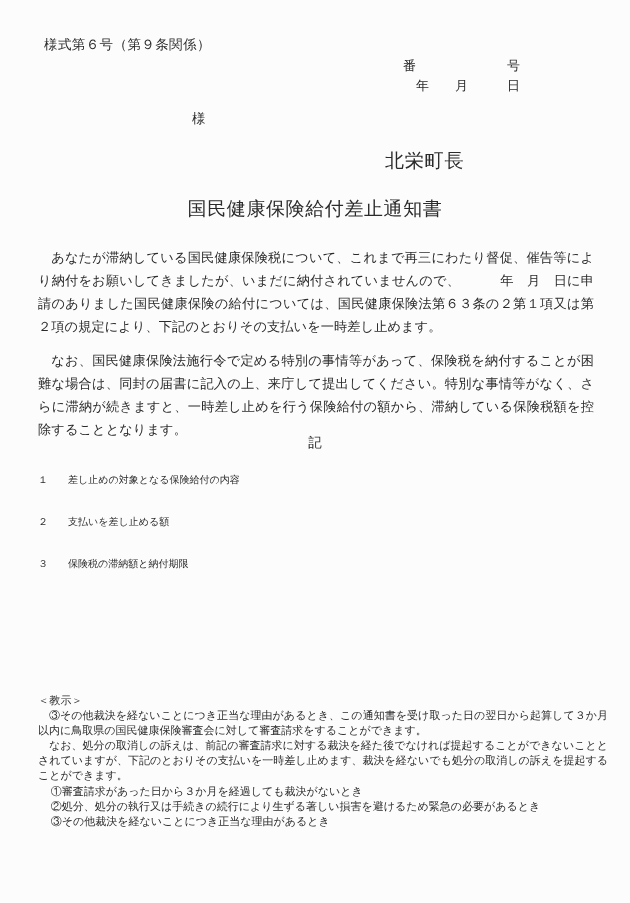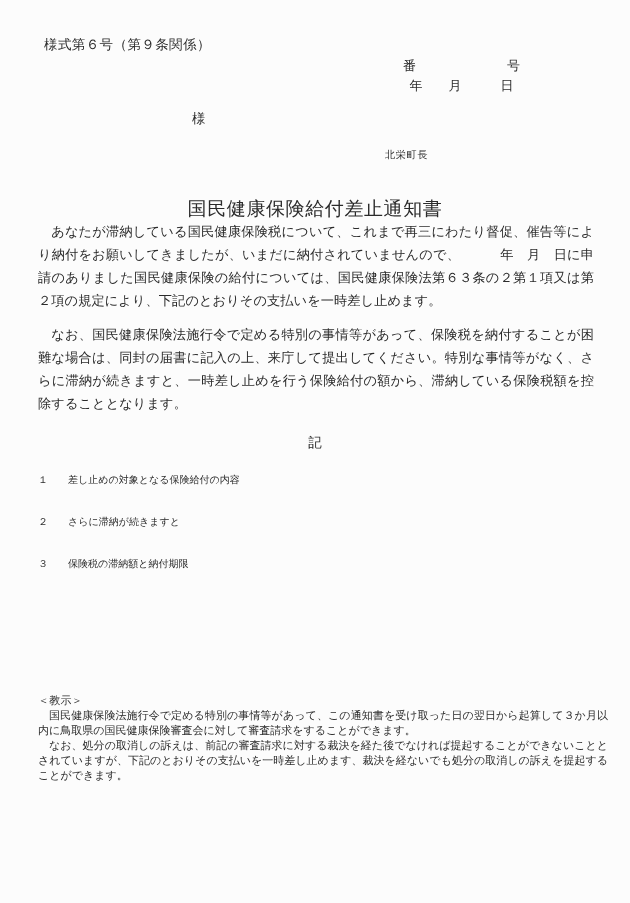--- a/index.html
+++ b/index.html
@@ -33,60 +33,60 @@
     white-space: nowrap;
   }
 
   
   .doc-meta {
     position: absolute;
     right: 42px;
     top: 56px;
     font-size: 13px;
     line-height: 20px;
-    text-align: center;
+    text-align: right;
   }
   .doc-meta .row {
     white-space: pre;
     display: block;
   }
 
   
   .addressee {
     position: absolute;
     left: 192px;
     top: 110px;
     font-size: 13.5px;
   }
 
   
   .issuer {
     position: absolute;
     left: 385px;
     top: 148px;
-    font-size: 10px;
+    font-size: 19px;
     letter-spacing: 0.8px;
   }
 
   
   .doc-title {
     position: absolute;
     left: 0;
     top: 196px;
     width: 630px;
     text-align: center;
     font-size: 19px;
     letter-spacing: 0.6px;
   }
 
   
   .body-block {
     position: absolute;
     left: 38px;
-    top: 220px;
+    top: 246px;
     width: 556px;
     font-family: Liberation Serif, serif;
   }
   .para {
     font-size: 13.2px;
     line-height: 23px;
     text-align: justify;
     text-justify: inter-ideograph;
     text-indent: 1em;
     margin: 0 0 11px 0;
@@ -168,23 +168,28 @@
 
   <div class="body-block">
     <p class="para"><span>あなたが滞納している国民健康保険税について、これまで再三にわたり督促、催告等により納付をお願いしてきましたが、いまだに納付されていませんので、</span><span class="sp-wide">　　　年　月　日</span><span>に申請のありました国民健康保険の給付については、国民健康保険法第６３条の２第１項又は第２項の規定により、下記のとおりその支払いを一時差し止めます。</span></p>
     <p class="para tight">なお、国民健康保険法施行令で定める特別の事情等があって、保険税を納付することが困難な場合は、同封の届書に記入の上、来庁して提出してください。特別な事情等がなく、さらに滞納が続きますと、一時差し止めを行う保険給付の額から、滞納している保険税額を控除することとなります。</p>
   </div>
 
   <div class="ki">記</div>
 
   <div class="items">
     <div class="item"><span>１</span>　　<span>差し止めの対象となる保険給付の内容</span></div>
-    <div class="item"><span>２</span>　　<span>さらに滞納が続きますと</span></div>
+    <div class="item"><span>２</span>　　<span>支払いを差し止める額</span></div>
     <div class="item"><span>３</span>　　<span>保険税の滞納額と納付期限</span></div>
   </div>
 
   <div class="kyouji">
     <div class="heading">＜教示＞</div>
-    <p class="k-para">国民健康保険法施行令で定める特別の事情等があって、この通知書を受け取った日の翌日から起算して３か月以内に鳥取県の国民健康保険審査会に対して審査請求をすることができます。</p>
+    <p class="k-para">③その他裁決を経ないことにつき正当な理由があるとき、この通知書を受け取った日の翌日から起算して３か月以内に鳥取県の国民健康保険審査会に対して審査請求をすることができます。</p>
     <p class="k-para">なお、処分の取消しの訴えは、前記の審査請求に対する裁決を経た後でなければ提起することができないこととされていますが、下記のとおりその支払いを一時差し止めます、裁決を経ないでも処分の取消しの訴えを提起することができます。</p>
+    <ul class="k-list">
+      <li>①審査請求があった日から３か月を経過しても裁決がないとき</li>
+      <li>②処分、処分の執行又は手続きの続行により生ずる著しい損害を避けるため緊急の必要があるとき</li>
+      <li>③その他裁決を経ないことにつき正当な理由があるとき</li>
+    </ul>
   </div>
 
 </div>
 
 </body></html>

